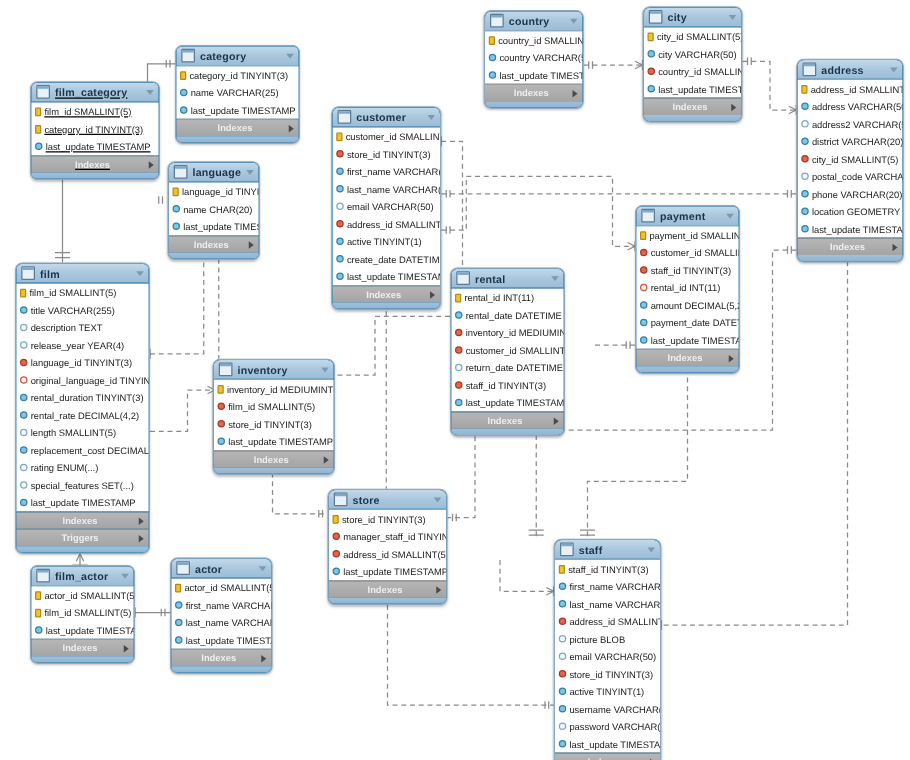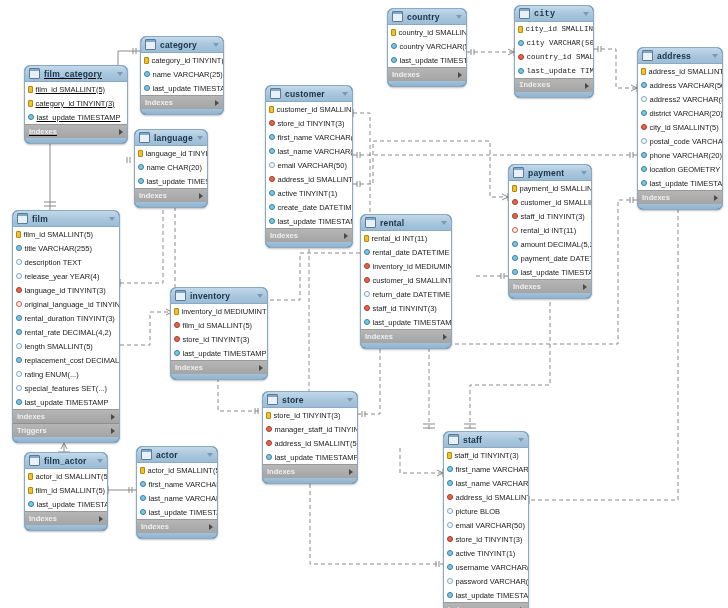--- a/index.html
+++ b/index.html
@@ -123,20 +123,21 @@
     color: #1a1a1a;
     line-height: 9px;
   }
   .tbl-foot {
     height: 13px;
     display: flex;
     align-items: center;
     padding: 0 4px;
     background: linear-gradient(to bottom, #b6b6b6 0%, #a4a4a4 100%);
     border-top: 1px solid #8f8f8f;
+    text-align: center;
   }
   .tbl-foot.first { border-top: 1px solid #9a9a9a; }
   .foot-txt {
     font-size: 7.5px;
     font-weight: bold;
     color: #efefef;
     flex: 1 1 auto;
     line-height: 9px;
   }
   .foot-arrow {
@@ -280,21 +281,21 @@
             <span class="dot blue"></span>
             <span class="col-txt">last_update TIMESTAMP</span>
           </div>
         </div>
         <div class="tbl-foot first">
           <span class="foot-txt">Indexes</span>
           <span class="foot-arrow"></span>
         </div>
         <div class="tbl-bottom"></div>
       </div>
-      <div class="tbl" style="left: 140px; top: 36px; width: 84px;">
+      <div class="tbl" style="left: 140px; top: 36px; width: 100px;">
         <div class="tbl-head">
           <span class="tbl-icon"></span>
           <span class="tbl-title">category</span>
           <span class="tbl-caret"></span>
         </div>
         <div class="tbl-body">
           <div class="col">
             <span class="dot pk"></span>
             <span class="col-txt">category_id TINYINT(3)</span>
           </div>
@@ -678,21 +679,21 @@
             <span class="dot blue"></span>
             <span class="col-txt">last_update TIMESTAMP</span>
           </div>
         </div>
         <div class="tbl-foot first">
           <span class="foot-txt">Indexes</span>
           <span class="foot-arrow"></span>
         </div>
         <div class="tbl-bottom"></div>
       </div>
-      <div class="tbl" style="left: 514px; top: 5px; width: 80px; font-family: Liberation Mono, monospace;">
+      <div class="tbl" style="left: 514px; top: 5px; width: 80px;">
         <div class="tbl-head">
           <span class="tbl-icon"></span>
           <span class="tbl-title">city</span>
           <span class="tbl-caret"></span>
         </div>
         <div class="tbl-body">
           <div class="col">
             <span class="dot pk"></span>
             <span class="col-txt">city_id SMALLINT(5)</span>
           </div>

